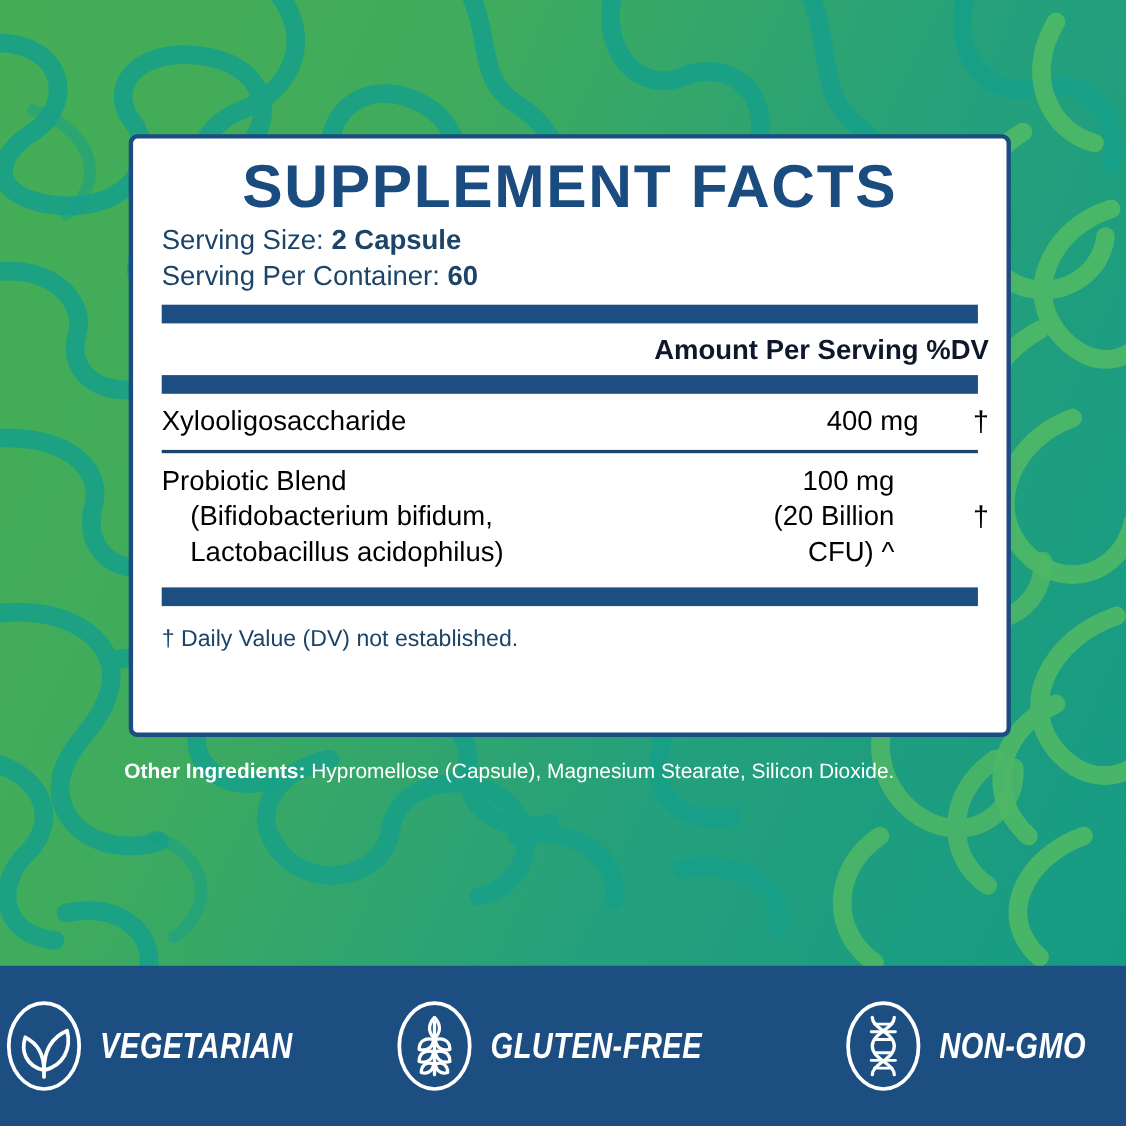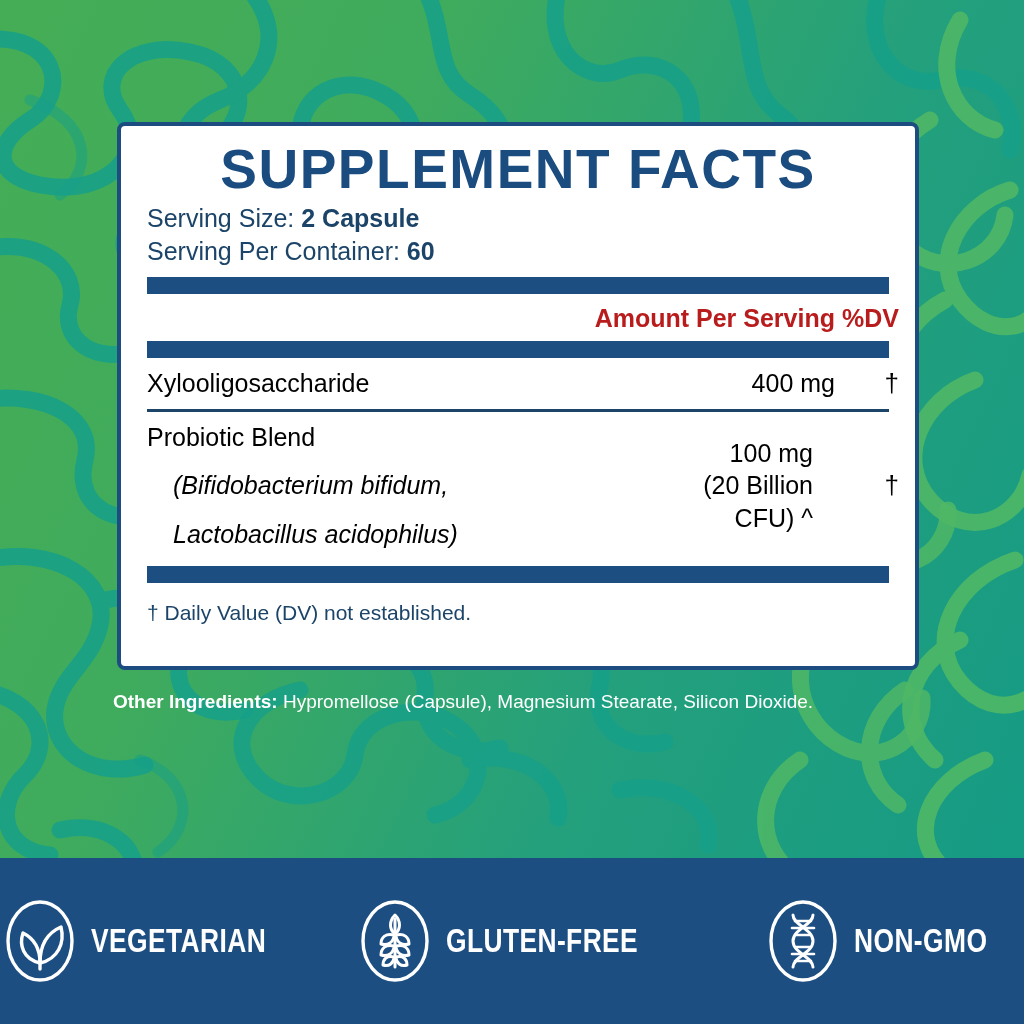--- a/index.html
+++ b/index.html
@@ -86,21 +86,21 @@
 
   
   #facts-table {
     width: 100%;
     border-collapse: collapse;
     table-layout: fixed;
   }
   #facts-table td {
     padding: 0;
     vertical-align: top;
-    color: #b91c1c;
+    color: #0f172a;
   }
   .col-name  { width: 440px; }
   .col-amt   { width: 248px; }
   .col-dv    { width: 64px; }
 
   .th-amount {
     font-size: 25px;
     font-weight: bold;
     color: #1a4c80;
     text-align: right;
@@ -132,22 +132,20 @@
     font-size: 26px;
     text-align: right;
     padding: 9px 0 9px 0 !important;
   }
   .cell-dv.mid { vertical-align: middle; }
   .cell-amt.blend { text-align: right; padding-right: 22px !important; }
 
   .sub-line {
     display: block;
     padding-left: 26px;
-    font-style: italic;
-    margin-top: 16px;
   }
 
   #footnote {
     color: #1b4468;
     font-size: 21px;
     padding-top: 18px;
     white-space: nowrap;
   }
 
   
@@ -161,26 +159,27 @@
     line-height: 1.30;
   }
   #other-ingredients b { font-weight: bold; }
 
   
   #badge-bar {
     position: absolute;
     left: 0;
     bottom: 0;
     width: 1024px;
-    height: 166px;
+    height: 146px;
     background: #1c4e82;
     display: flex;
     align-items: center;
     justify-content: center;
     gap: 38px;
+    font-style: italic;
   }
   .badge {
     display: flex;
     align-items: center;
     gap: 14px;
   }
   .badge-icon svg { display: block; }
   .badge-label {
     color: #ffffff;
     font-size: 33px;

